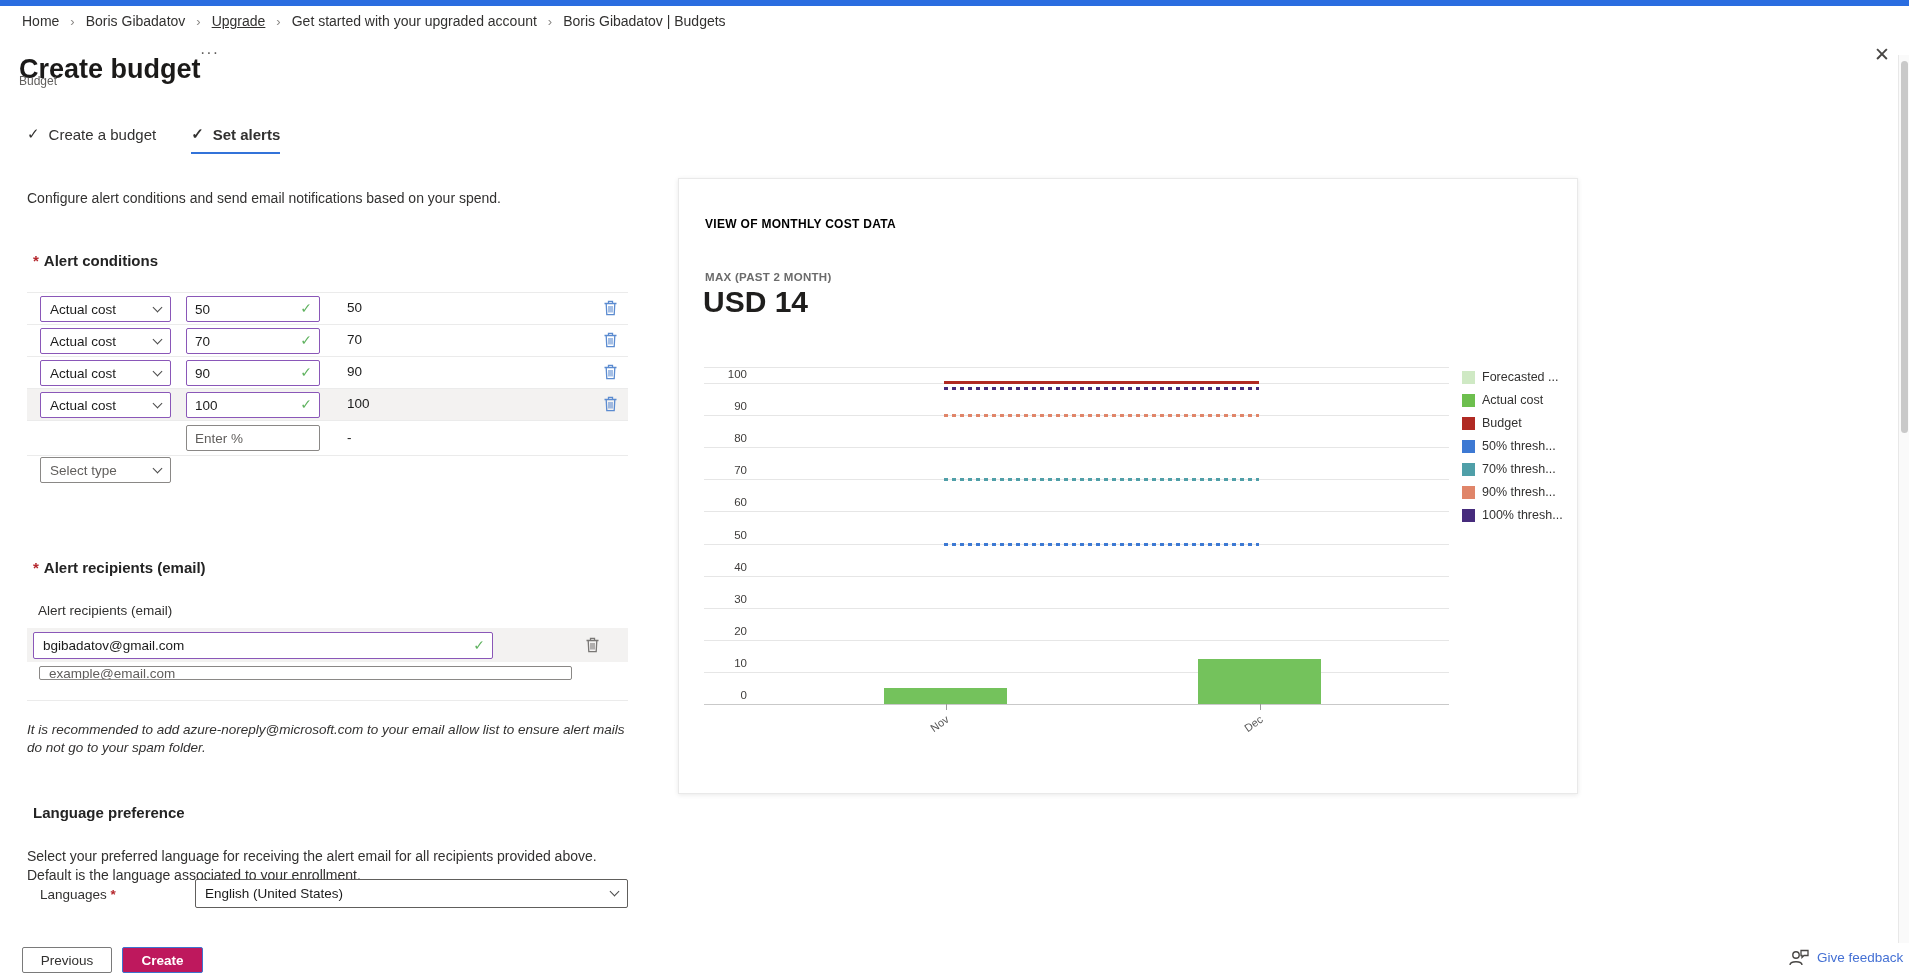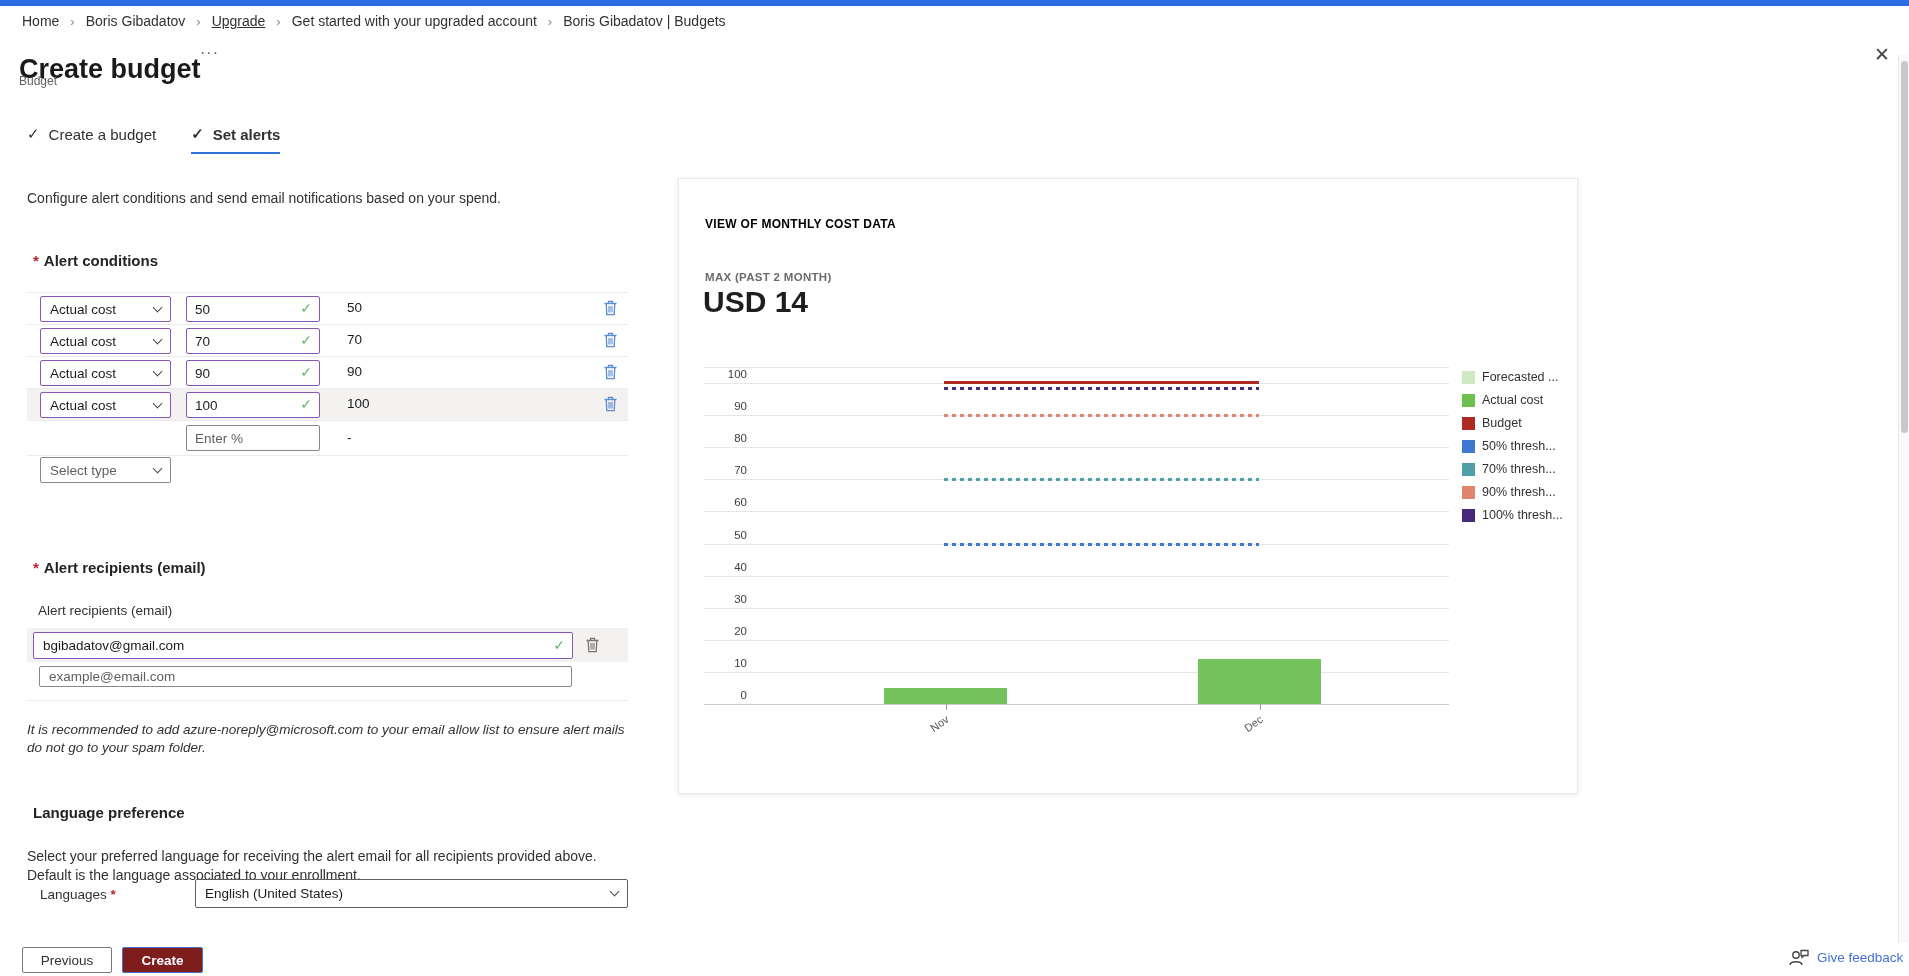--- a/index.html
+++ b/index.html
@@ -49,37 +49,37 @@
   .pct-wrap input.gray { border-color:#8a8886; }
   .pct-wrap input::placeholder { color:#605e5c; }
   .okcheck { position:absolute; right:8px; top:4px; color:#5fb25f; font-size:14px; }
   .amt { position:absolute; left:320px; top:7px; font-size:13.5px; color:#1b1b1b; }
   .trash { position:absolute; left:572px; top:4px; width:22px; height:22px; background:none; border:none; padding:2px; cursor:pointer; }
   .rowtop3 { top:3px; } .rowtop4 { top:5px; }
 
   
   .rec-label { position:absolute; left:38px; top:603px; font-size:13.5px; color:#323130; }
   .rec-bg { position:absolute; left:27px; top:628px; width:601px; height:34px; background:#f3f2f1; }
-  .email-wrap { position:absolute; left:33px; top:632px; width:540px; height:27px; }
+  .email-wrap { position:absolute; left:33px; top:632px; width:460px; height:27px; }
   .email-wrap input { width:100%; height:100%; border:1.5px solid #8a57b8; border-radius:2px; padding:0 26px 0 9px; font-size:13.5px; color:#1b1b1b; font-family:inherit; background:#fff; }
   .email-wrap .okcheck { top:5px; }
   .email-trash { position:absolute; left:581px; top:635px; width:22px; height:22px; background:none; border:none; padding:2px; cursor:pointer; }
-  .email2 { position:absolute; left:39px; top:666px; width:533px; height:21px; border:1px solid #8a8886; border-radius:2px; padding:0 9px; font-size:13.5px; font-family:inherit; color:#14532d; }
+  .email2 { position:absolute; left:39px; top:666px; width:533px; height:14px; border:1px solid #8a8886; border-radius:2px; padding:0 9px; font-size:13.5px; font-family:inherit; color:#14532d; }
   .email2::placeholder { color:#605e5c; }
   .rec-divider { position:absolute; left:27px; top:700px; width:601px; height:1px; background:#ebebeb; }
   .note { position:absolute; left:27px; top:707px; width:608px; font-size:13.5px; font-style:italic; color:#323130; line-height:18px; }
 
   
   .lang-desc { position:absolute; left:27px; top:833px; width:616px; font-size:14px; line-height:18.5px; color:#323130; }
   .lang-label { position:absolute; left:40px; top:887px; font-size:13.5px; color:#323130; }
   .lang-select { position:absolute; left:195px; top:879px; width:433px; height:29px; border:1px solid #605e5c; }
 
   
   .btn-prev { position:absolute; left:22px; top:947px; width:90px; height:26px; background:#fff; border:1px solid #7a7a7a; border-radius:2px; font-size:13.5px; color:#323130; font-family:inherit; cursor:pointer; }
-  .btn-create { position:absolute; left:122px; top:947px; width:81px; height:26px; background:#7f1d1d; border:1px solid #3d74d0; border-radius:2px; font-size:13.5px; font-weight:600; color:#fff; font-family:inherit; cursor:pointer; }
+  .btn-create { position:absolute; left:122px; top:947px; width:81px; height:26px; background:#be185d; border:1px solid #3d74d0; border-radius:2px; font-size:13.5px; font-weight:600; color:#fff; font-family:inherit; cursor:pointer; }
   .feedback { position:absolute; left:1788px; top:949px; display:flex; align-items:center; gap:7px; cursor:pointer; }
   .feedback span { font-size:13.5px; color:#4470d4; white-space:nowrap; }
 
   
   .sb-track { position:absolute; left:1898px; top:55px; width:11px; height:888px; background:#fafafa; border-left:1px solid #e8e8e8; }
   .sb-thumb { position:absolute; left:2px; top:6px; width:7px; height:372px; background:#c9c9c9; border-radius:4px; cursor:pointer; }
 
   
   #chart-panel { position:absolute; left:678px; top:178px; width:900px; height:616px; background:#fff; border:1px solid #e9e9e9; box-shadow:0 1px 5px rgba(0,0,0,0.09); }
   .panel-title { position:absolute; left:26px; top:38px; font-size:12px; font-weight:bold; color:#000000; letter-spacing:0.3px; }

